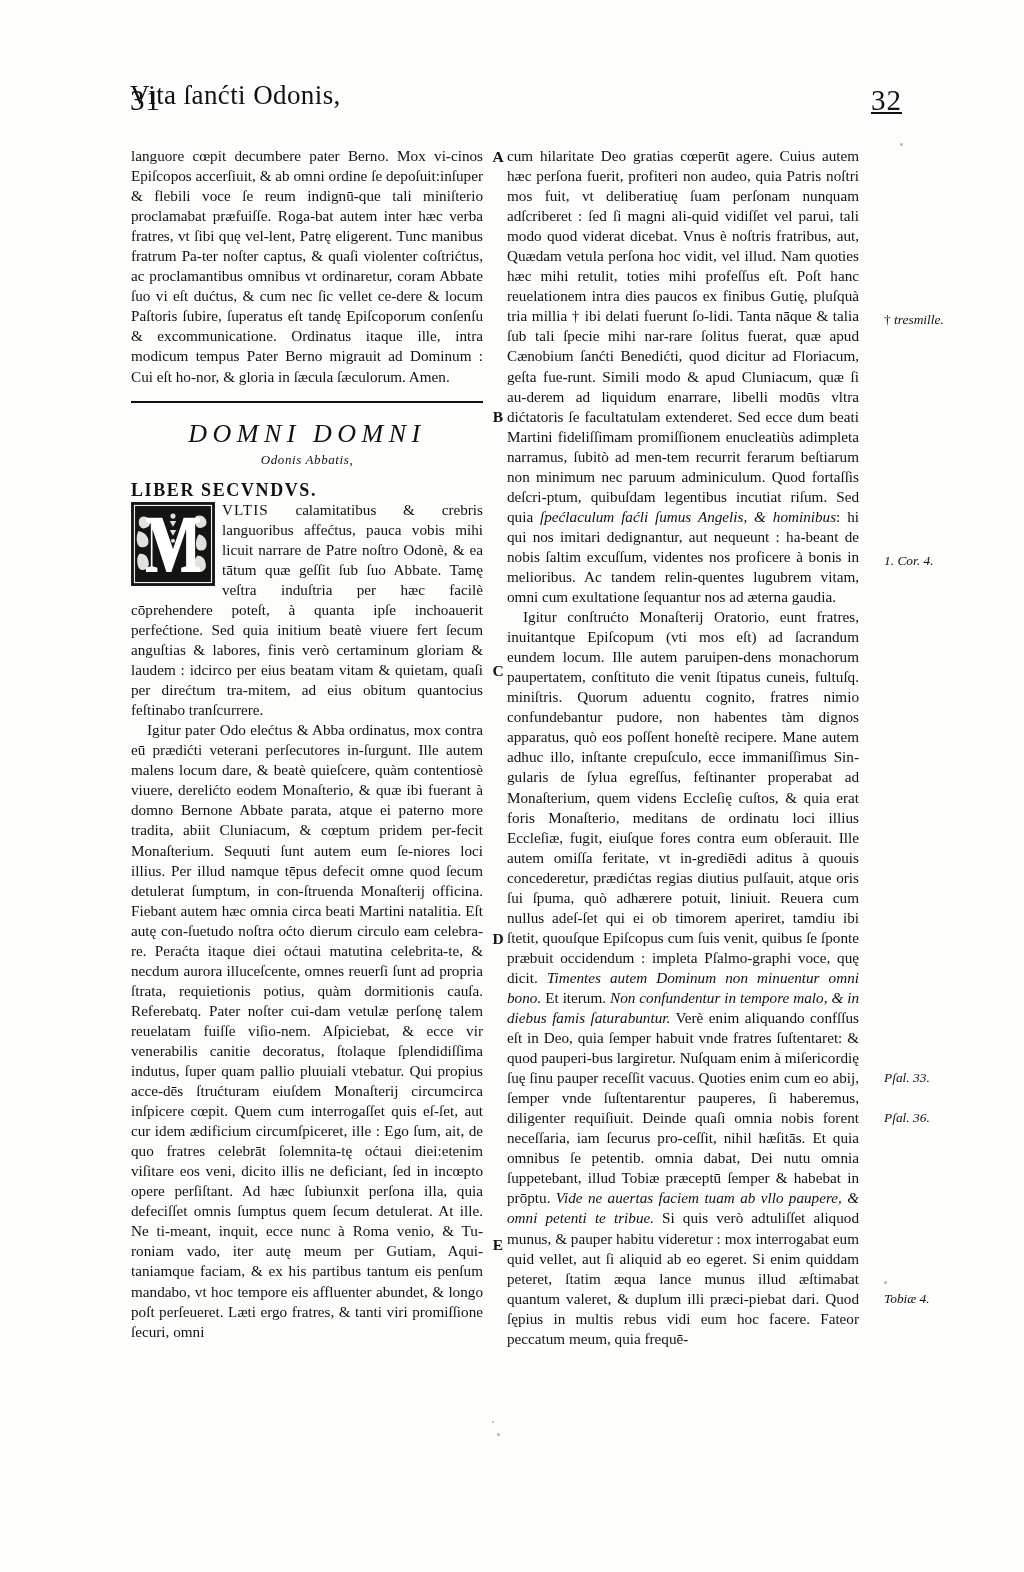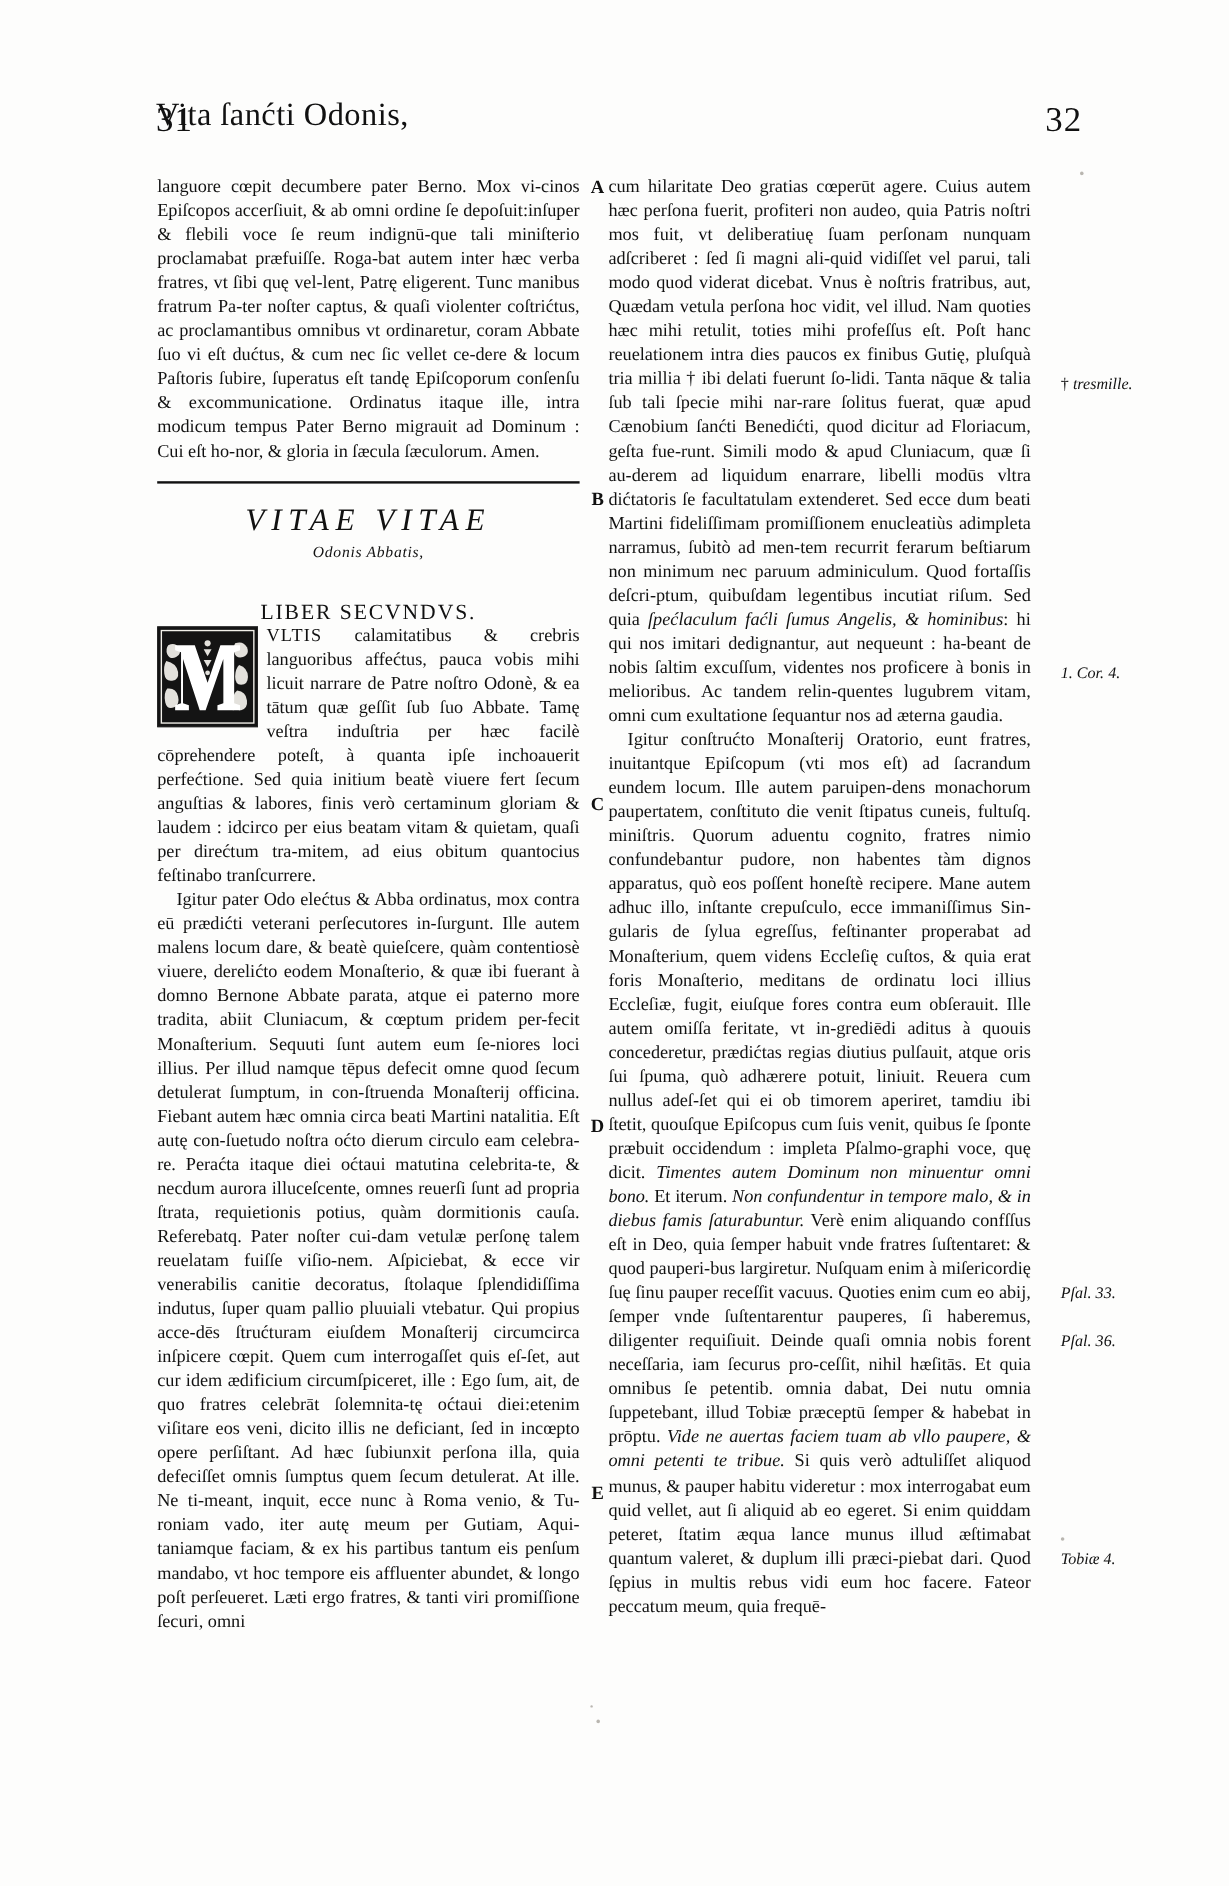--- a/index.html
+++ b/index.html
@@ -32,21 +32,21 @@
     width: 772px;
     height: 42px;
   }
   .folio {
     position: absolute;
     top: 4px;
     font-size: 29px;
     letter-spacing: 1px;
   }
   .folio-left  { left: 0px; }
-  .folio-right { right: 0px; }
+  .folio-right { right: 0px; text-decoration: underline; }
   .head-title {
     position: absolute;
     left: 0; right: 0;
     top: 0;
     font-size: 27px;
     letter-spacing: 0.4px;
   }
 
   
   .col {
@@ -85,25 +85,25 @@
   }
   .work-subtitle {
     text-align: center;
     font-style: italic;
     font-size: 13px;
     margin: 6px 0 0 0;
     letter-spacing: 0.6px;
     font-weight: normal;
   }
   .book-head {
-    text-align: center;
+    text-align: left;
     font-size: 18px;
     letter-spacing: 1.6px;
-    margin: 30px 0 0 0;
-    font-weight: normal;
+    margin: 10px 0 0 0;
+    font-weight: bold;
   }
 
   
   .dropcap-para {
     margin-top: 14px;
     text-indent: 0;
   }
   .dropcap {
     float: left;
     width: 84px;
@@ -161,21 +161,21 @@
     <div class="head-title">Vita ſanćti Odonis,</div>
     <div class="folio folio-right">32</div>
   </div>
 
   <div class="col col-left">
 
     <p class="flush">languore cœpit decumbere pater Berno. Mox vi-cinos Epiſcopos accerſiuit, &amp; ab omni ordine ſe depoſuit:inſuper &amp; flebili voce ſe reum indignū-que tali miniſterio proclamabat præfuiſſe. Roga-bat autem inter hæc verba fratres, vt ſibi quę vel-lent, Patrę eligerent. Tunc manibus fratrum Pa-ter noſter captus, &amp; quaſi violenter coſtrićtus, ac proclamantibus omnibus vt ordinaretur, coram Abbate ſuo vi eſt dućtus, &amp; cum nec ſic vellet ce-dere &amp; locum Paſtoris ſubire, ſuperatus eſt tandę Epiſcoporum conſenſu &amp; excommunicatione. Ordinatus itaque ille, intra modicum tempus Pater Berno migrauit ad Dominum : Cui eſt ho-nor, &amp; gloria in ſæcula ſæculorum. Amen.</p>
 
     <hr class="rule">
 
-    <h1 class="work-title">VITAE VITAE</h1>
+    <h1 class="work-title">DOMNI DOMNI</h1>
     <h2 class="work-subtitle">Odonis Abbatis,</h2>
     <h3 class="book-head">LIBER SECVNDVS.</h3>
 
     <p class="dropcap-para">
       <span class="dropcap">
         <svg viewBox="0 0 100 100" preserveAspectRatio="none" aria-hidden="true">
           <rect x="0" y="0" width="100" height="100" fill="#141414"></rect>
 
           <g fill="#f5f3ee" opacity="0.92">
             <path d="M10 18 q7 -4 11 3 q3 6 -3 9 q-6 3 -9 -3 q-2 -5 1 -9 z"></path>

